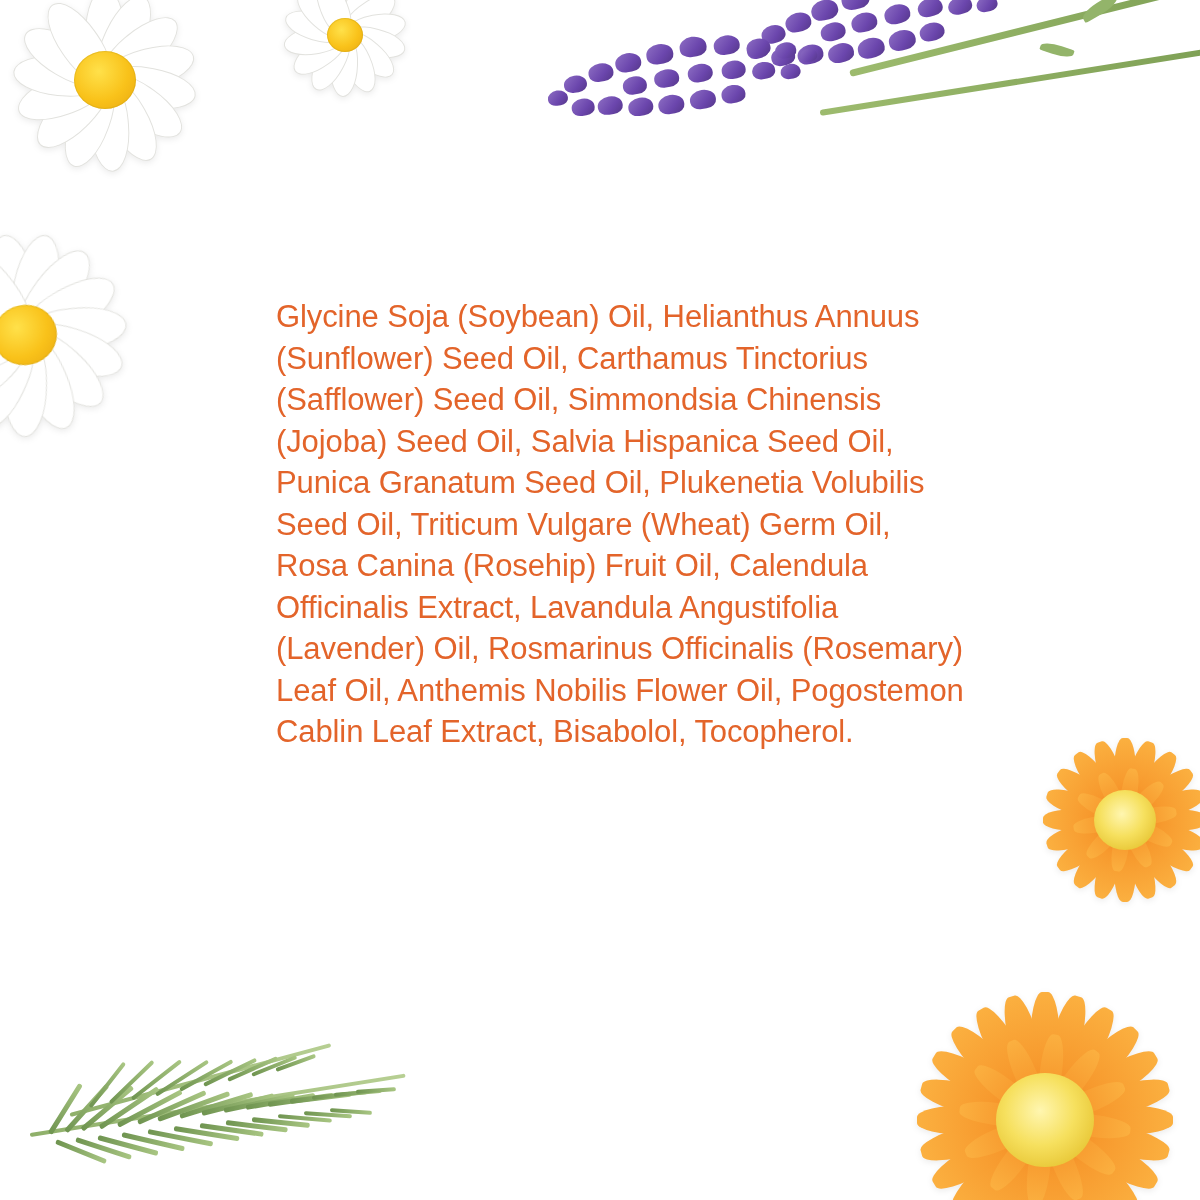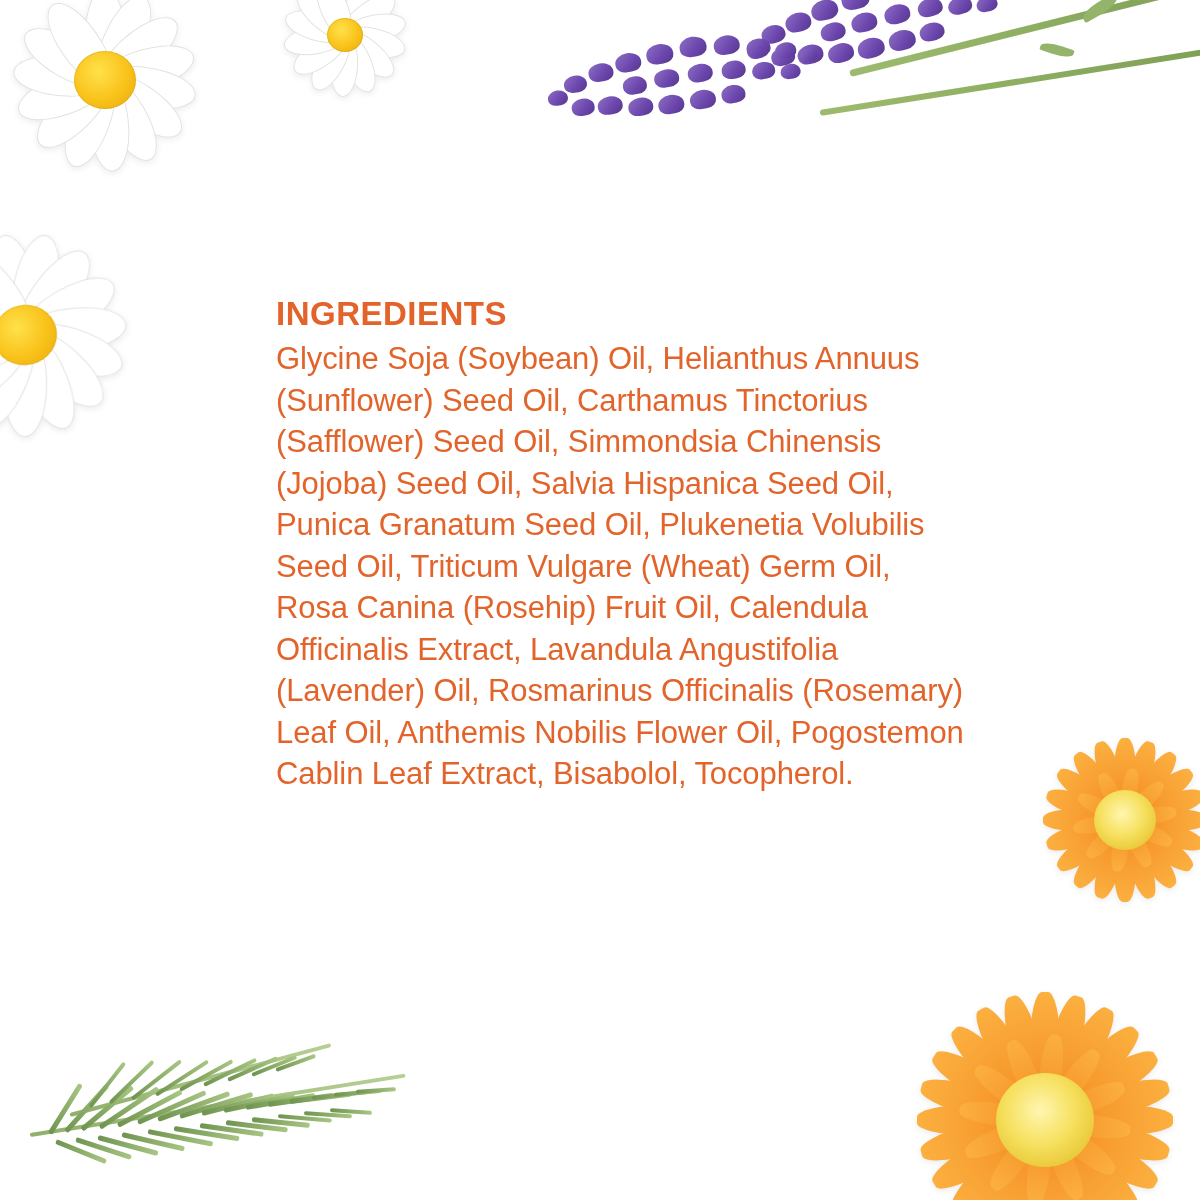--- a/index.html
+++ b/index.html
@@ -362,17 +362,16 @@
     <div class="rm-needle" style="left:122px; top:92px;  width:62px;height:4px; transform:rotate(-38deg);"></div>
     <div class="rm-needle" style="left:146px; top:88px;  width:62px;height:4px; transform:rotate(-33deg);"></div>
     <div class="rm-needle" style="left:170px; top:83px;  width:60px;height:4px; transform:rotate(-29deg);"></div>
     <div class="rm-needle" style="left:194px; top:78px;  width:58px;height:4px; transform:rotate(-26deg);"></div>
     <div class="rm-needle" style="left:218px; top:73px;  width:54px;height:4px; transform:rotate(-24deg);"></div>
     <div class="rm-needle" style="left:242px; top:68px;  width:48px;height:4px; transform:rotate(-22deg);"></div>
     <div class="rm-needle" style="left:266px; top:63px;  width:42px;height:4px; transform:rotate(-20deg);"></div>
   </div>
 
   <div class="ingredients-block">
-    <h2 class="ingredients-heading">INGREDIENTS</h2>
     <p class="ingredients-body">Glycine Soja (Soybean) Oil, Helianthus Annuus (Sunflower) Seed Oil, Carthamus Tinctorius (Safflower) Seed Oil, Simmondsia Chinensis (Jojoba) Seed Oil, Salvia Hispanica Seed Oil, Punica Granatum Seed Oil, Plukenetia Volubilis Seed Oil, Triticum Vulgare (Wheat) Germ Oil, Rosa Canina (Rosehip) Fruit Oil, Calendula Officinalis Extract, Lavandula Angustifolia (Lavender) Oil, Rosmarinus Officinalis (Rosemary) Leaf Oil, Anthemis Nobilis Flower Oil, Pogostemon Cablin Leaf Extract, Bisabolol, Tocopherol.</p>
   </div>
 
 </div>
 
 </body></html>

